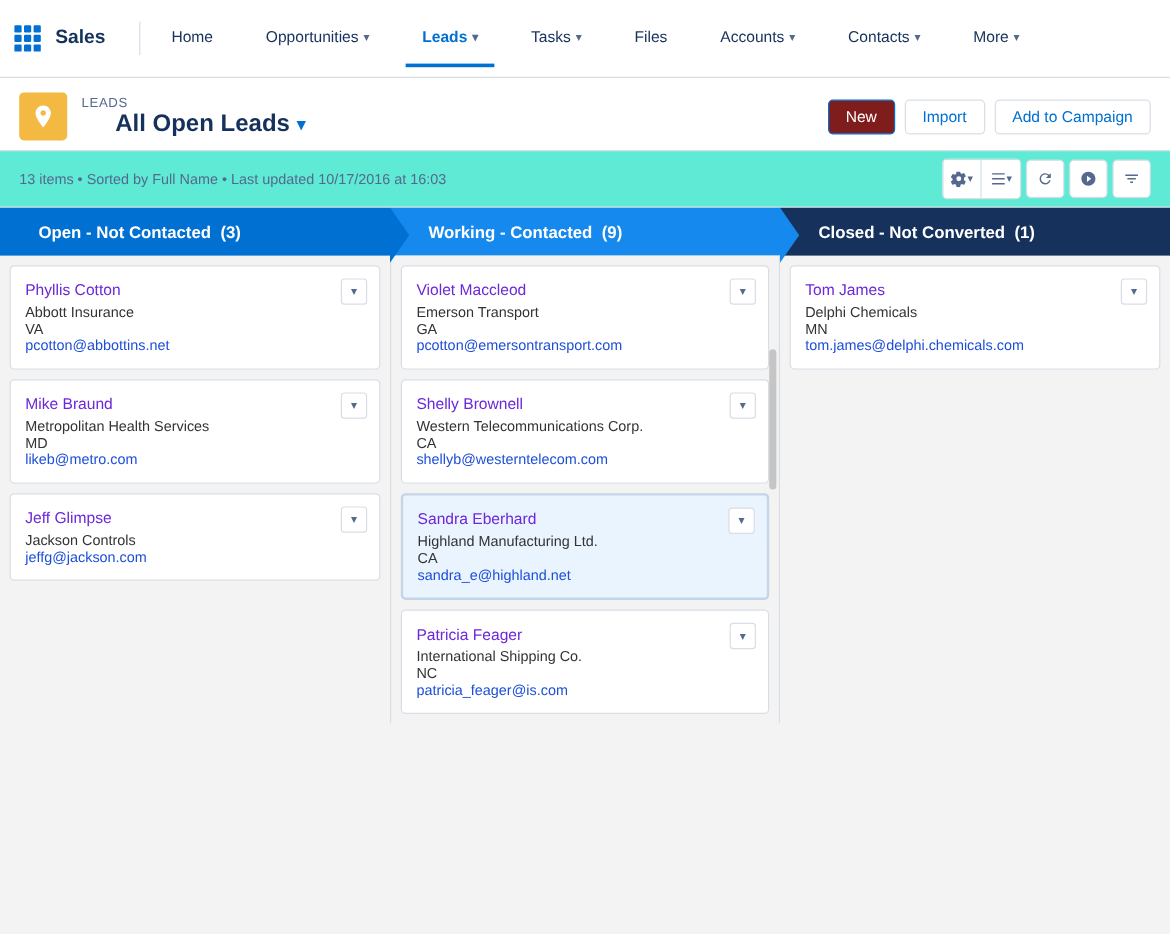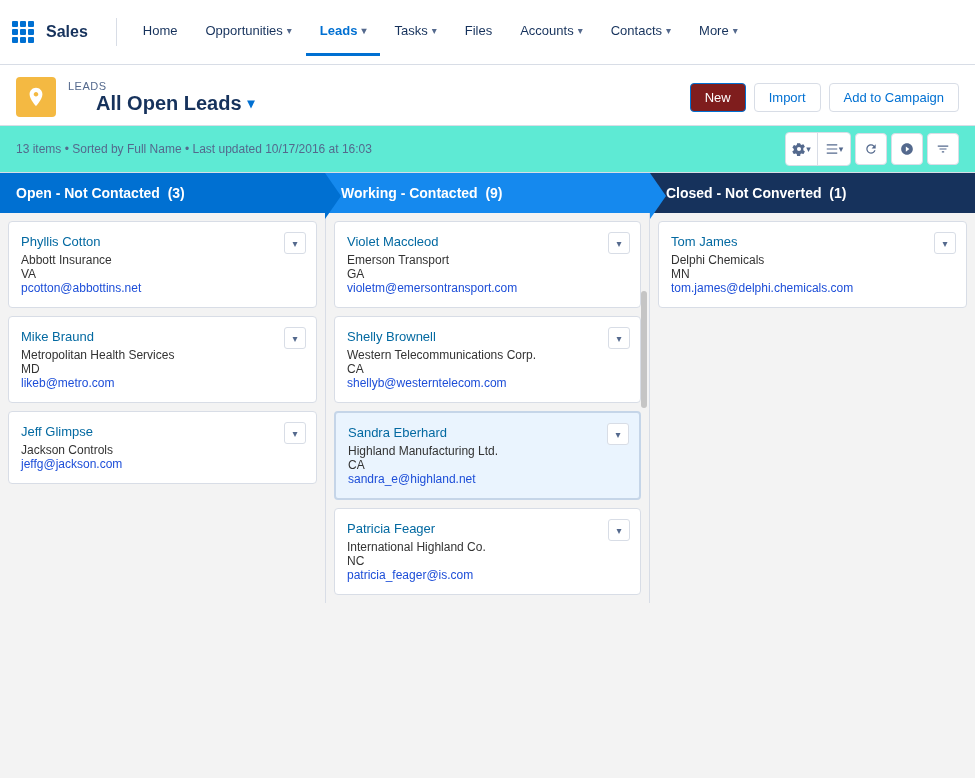--- a/index.html
+++ b/index.html
@@ -39,21 +39,21 @@
     }
     .nav-divider {
       width: 1px;
       height: 28px;
       background: #d8dde6;
       margin: 0 12px;
     }
     .nav-items {
       display: flex;
       align-items: center;
-      gap: 0;
+      gap: 16px;
       flex: 1;
     }
     .nav-item {
       padding: 0 14px;
       height: 48px;
       display: flex;
       align-items: center;
       font-size: 13px;
       color: #16325c;
       cursor: pointer;
@@ -180,21 +180,21 @@
     
     .kanban-col {
       flex: 1;
       min-width: 300px;
       display: flex;
       flex-direction: column;
     }
     .col-header {
       display: flex;
       align-items: center;
-      padding: 12px 16px;
+      padding: 12px 32px;
       color: #fff;
       font-size: 14px;
       font-weight: 600;
       position: relative;
     }
     .col-header.blue { background: #0070d2; }
     .col-header.blue-mid { background: #1589ee; }
     .col-header.blue-dark { background: #16325c; }
 
     .col-header-arrow {
@@ -225,21 +225,21 @@
     
     .card {
       background: #fff;
       border: 1px solid #d8dde6;
       border-radius: 4px;
       padding: 12px;
       position: relative;
     }
     .card.highlighted { border: 2px solid #c5d5e8; background: #eaf4fe; }
     .card-name {
-      color: #0369a1;
+      color: #6d28d9;
       font-size: 13px;
       font-weight: 500;
       margin-bottom: 4px;
       cursor: pointer;
     }
     .card-company { color: #333; font-size: 12px; }
     .card-state { color: #333; font-size: 12px; }
     .card-email { color: #1d4ed8; font-size: 12px; }
     .card-dropdown {
       position: absolute;
@@ -422,21 +422,21 @@
         <span>(9)</span>
         <div class="col-header-arrow arrow-blue-mid"></div>
       </div>
       <div class="col-cards middle" style="position:relative;">
 
         <div class="card">
           <div class="card-dropdown">▾</div>
           <div class="card-name">Violet Maccleod</div>
           <div class="card-company">Emerson Transport</div>
           <div class="card-state">GA</div>
-          <div class="card-email">violetm@emersontransport.com</div>
+          <div class="card-email">pcotton@emersontransport.com</div>
         </div>
 
         <div class="card">
           <div class="card-dropdown">▾</div>
           <div class="card-name">Shelly Brownell</div>
           <div class="card-company">Western Telecommunications Corp.</div>
           <div class="card-state">CA</div>
           <div class="card-email">shellyb@westerntelecom.com</div>
         </div>
 
@@ -444,21 +444,21 @@
           <div class="card-dropdown">▾</div>
           <div class="card-name">Sandra Eberhard</div>
           <div class="card-company">Highland Manufacturing Ltd.</div>
           <div class="card-state">CA</div>
           <div class="card-email">sandra_e@highland.net</div>
         </div>
 
         <div class="card">
           <div class="card-dropdown">▾</div>
           <div class="card-name">Patricia Feager</div>
-          <div class="card-company">International Highland Co.</div>
+          <div class="card-company">International Shipping Co.</div>
           <div class="card-state">NC</div>
           <div class="card-email">patricia_feager@is.com</div>
         </div>
 
         <div class="scrollbar-indicator"></div>
       </div>
     </div>
 
     <div class="kanban-col">
       <div class="col-header blue-dark">

